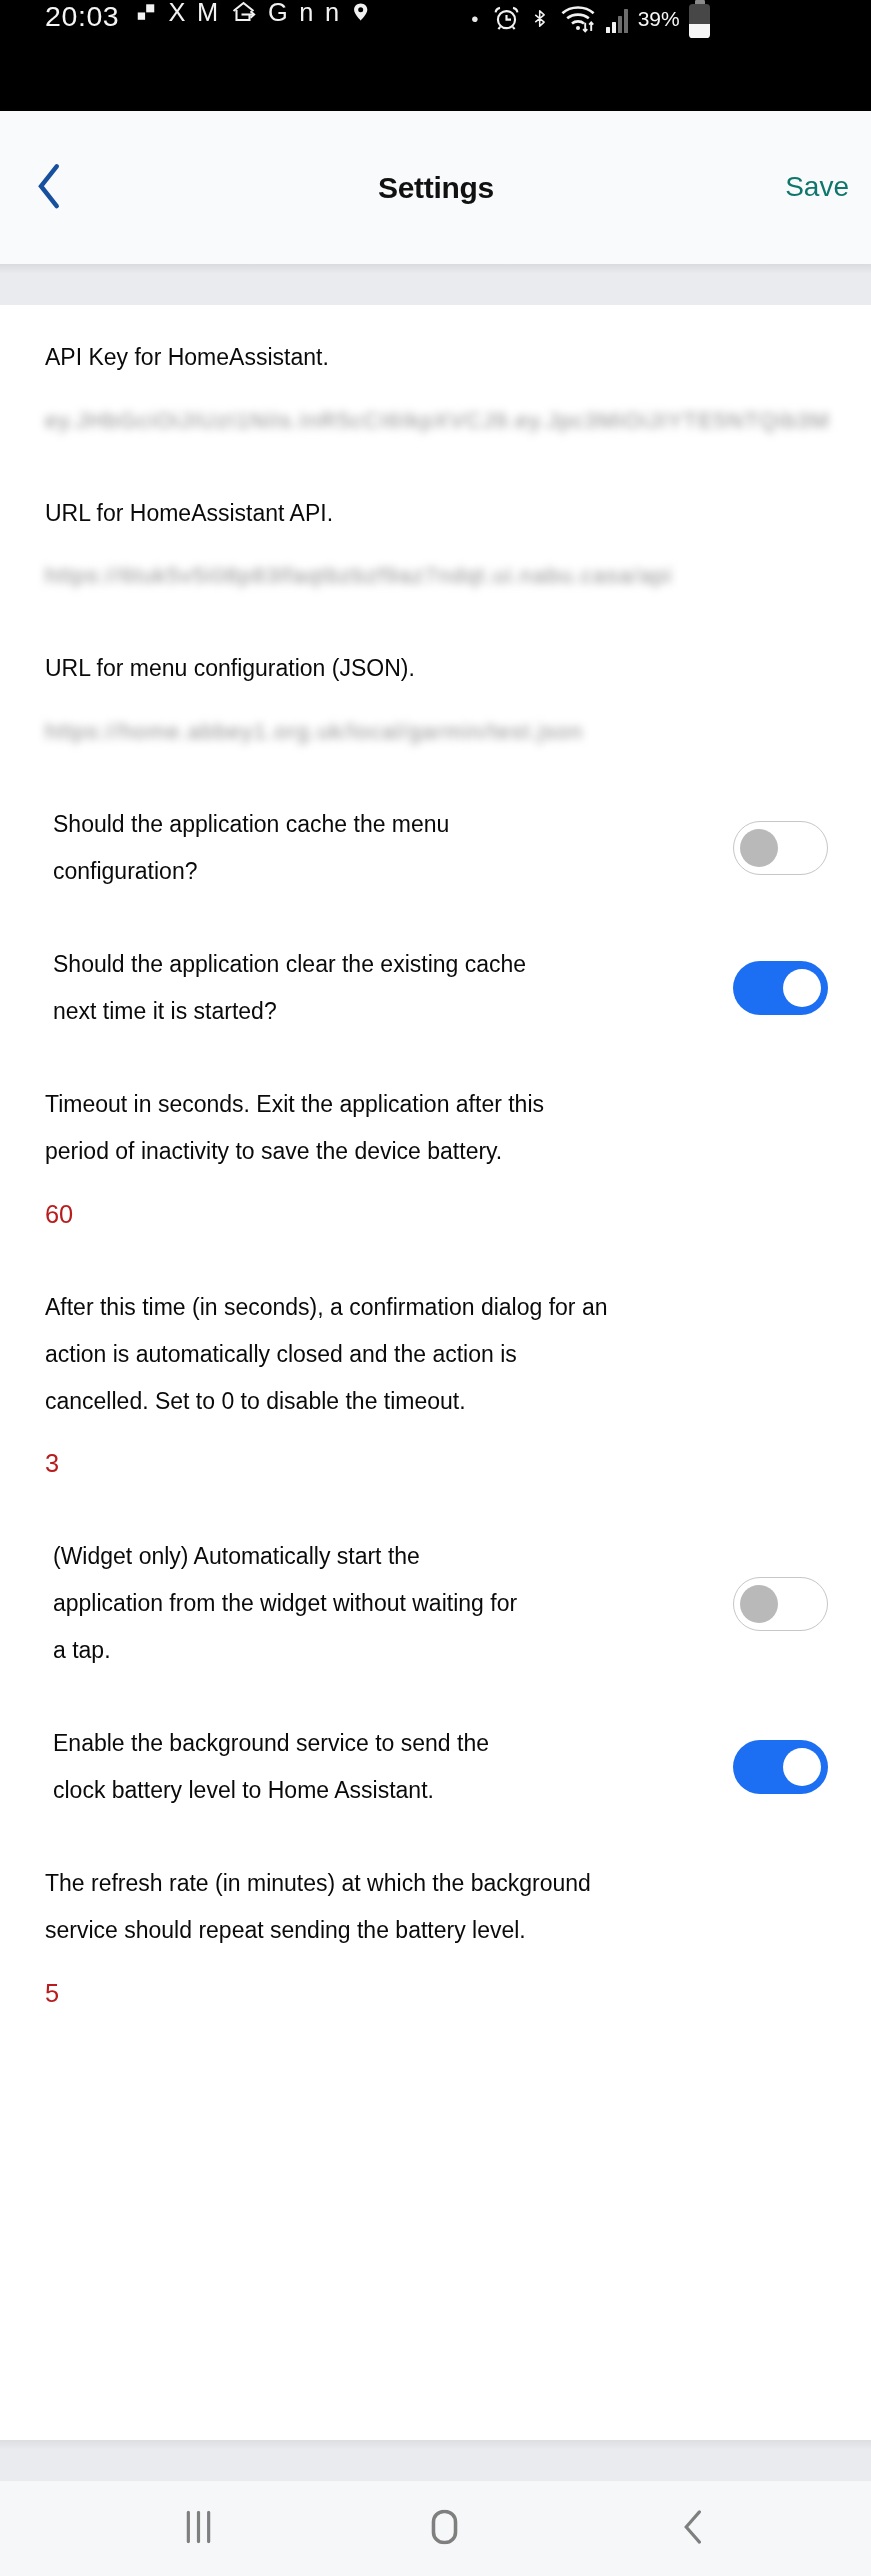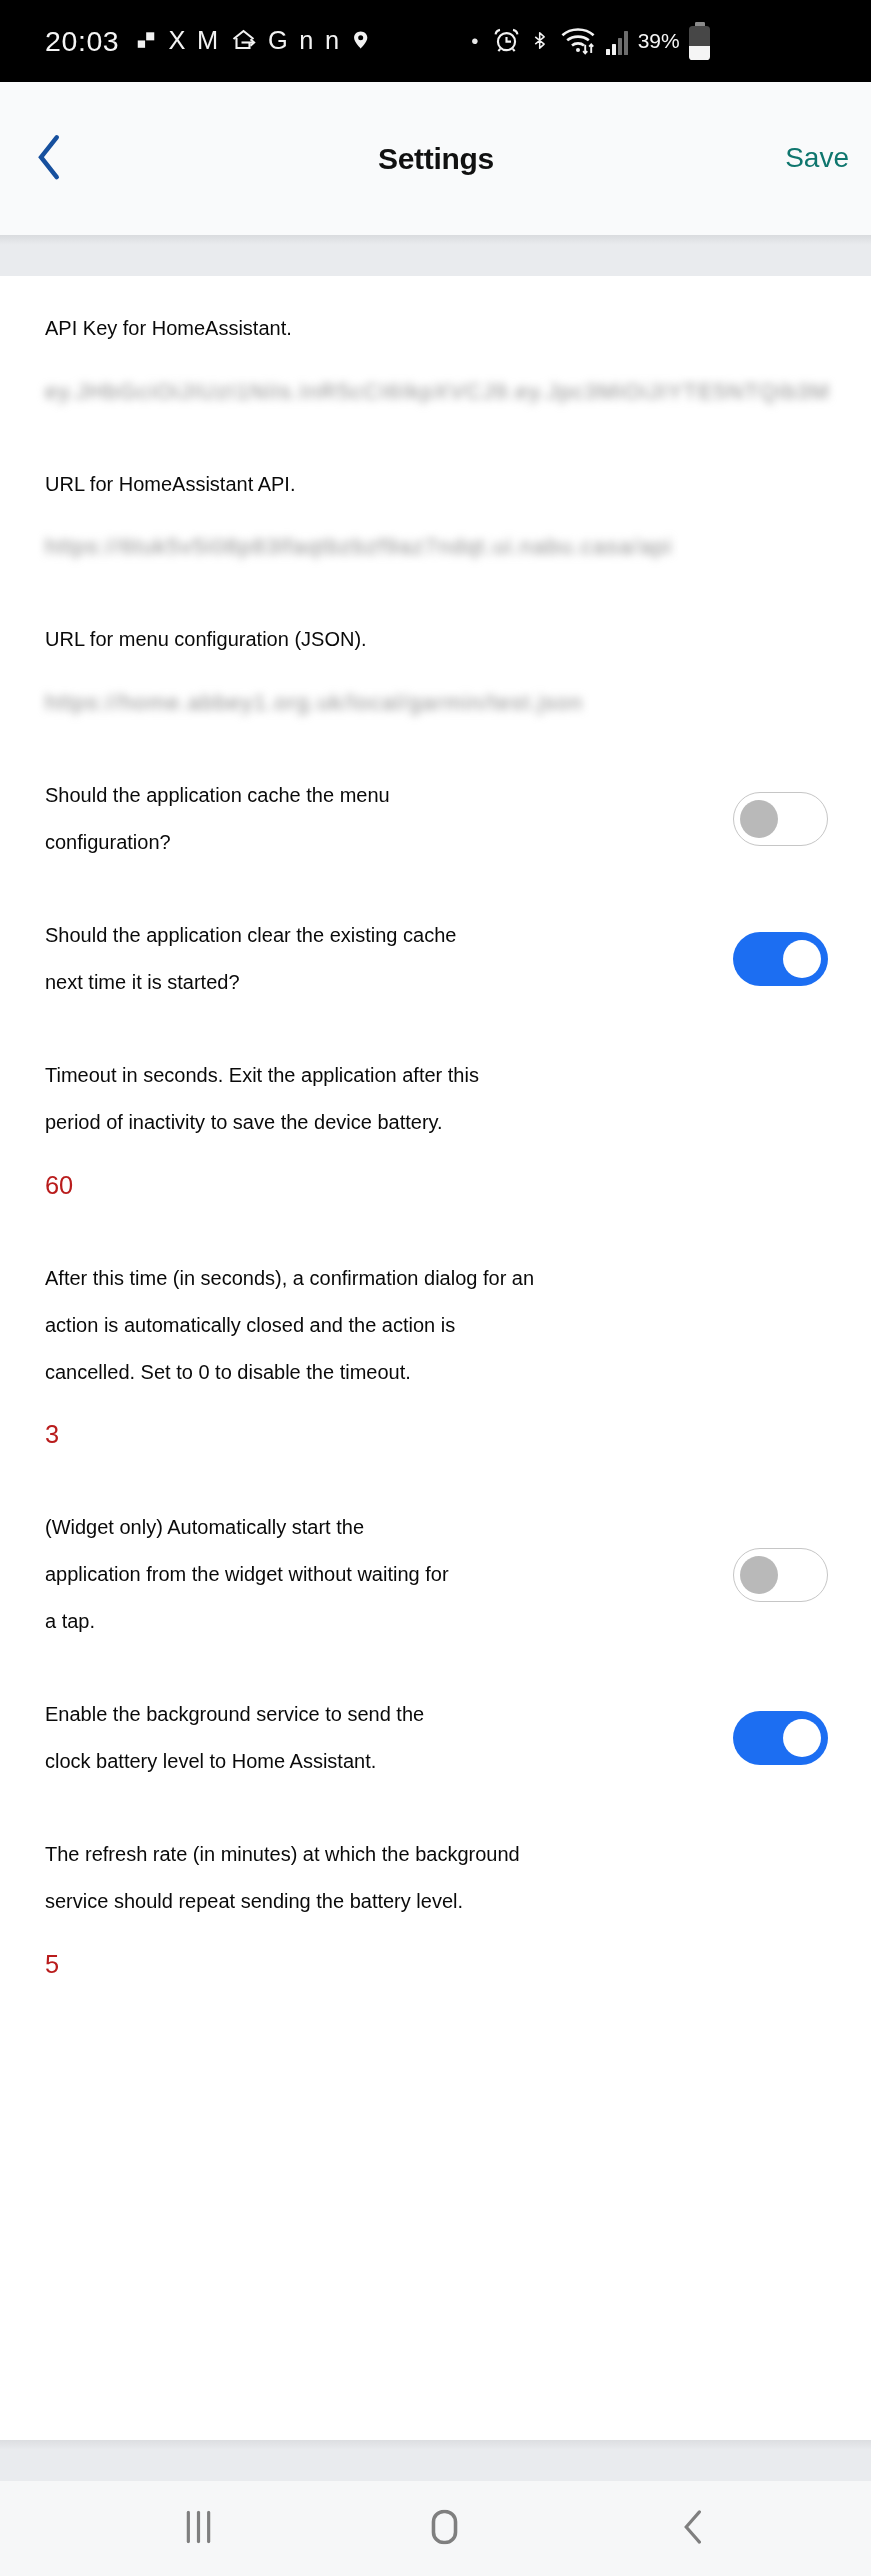--- a/index.html
+++ b/index.html
@@ -7,22 +7,22 @@
   body {
     min-height:2576px;
     display:flex; flex-direction:column;
     background:#ffffff;
     font-family:"Liberation Sans", sans-serif;
     overflow:hidden;
   }
 
   
   .statusbar {
-    height:82px; background:#000;
-    display:flex; align-items:center;
+    height:111px; background:#000;
+    display:flex; align-items:flex-start;
     padding-left:45px; padding-right:162px;
     color:#f5f5f5;
   }
   .sb-time { font-size:28.5px; letter-spacing:0.6px; }
   .sb-left { display:flex; align-items:center; gap:11.5px; margin-left:15.7px; }
   .sb-glyph { font-size:25.4px; color:#f2f2f2; line-height:1; }
   .sb-right { margin-left:auto; display:flex; align-items:center; gap:9.7px; }
   .sb-dot { font-size:20.6px; color:#e8e8e8; margin-right:4.8px; }
   .sb-pct { font-size:21px; }
   .sig { display:flex; align-items:flex-end; gap:2.4px; height:27px; }
@@ -45,24 +45,24 @@
   .save-btn {
     position:absolute; right:17px; top:50%; transform:translateY(-50%);
     font-size:28px; color:#0f766e; background:none; border:none;
     font-family:inherit; cursor:pointer; padding:3.6px 6px;text-align:right;
   }
   .band { height:41px; background:linear-gradient(#d9dbde, #e9ebee 9.7px); }
 
   
   .content { padding:29px 44px 0 45px; }
   .item { margin-bottom:46px; }
-  .item.has-toggle { display:flex; align-items:center; }
+  .item.has-toggle { display:flex; align-items:center;margin-left:8px; }
   .item.has-toggle .item-label { flex:1 1 auto; padding-right:73px; }
   .item-label {
-    font-size:20px; line-height:47px; color:#0a0a0a;
+    font-size:23px; line-height:47px; color:#0a0a0a;
     white-space:pre-line;
   }
   .item-value {
     margin-top:15.7px; font-size:25.4px; line-height:47px; color:#b91c1c;
   }
   .item-value.blurred {
     filter:blur(4.2px);
     font-size:22px; letter-spacing:1.2px; color:#8e8e8e;
     white-space:nowrap; overflow:hidden;
   }

